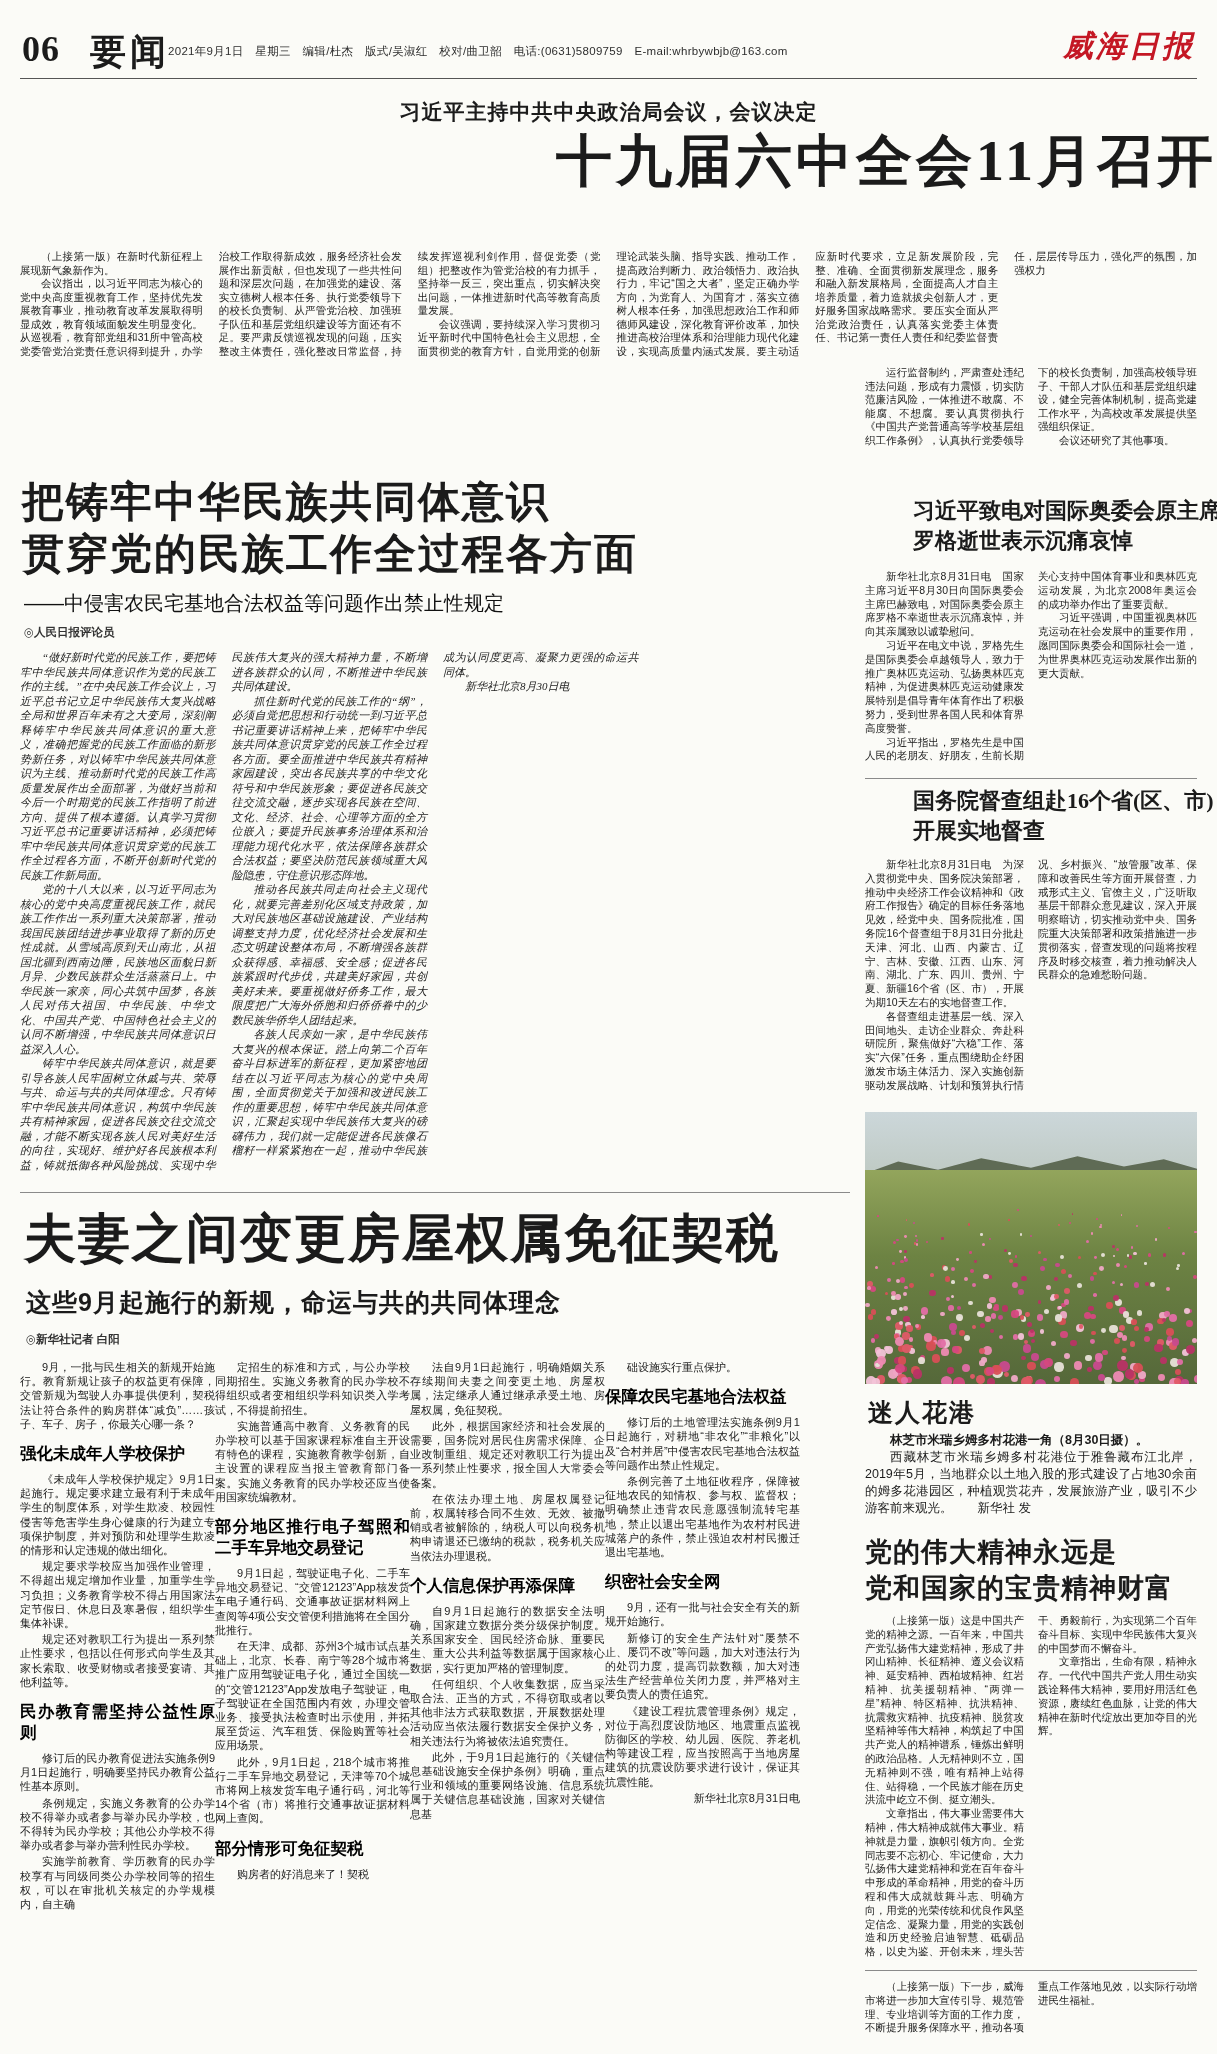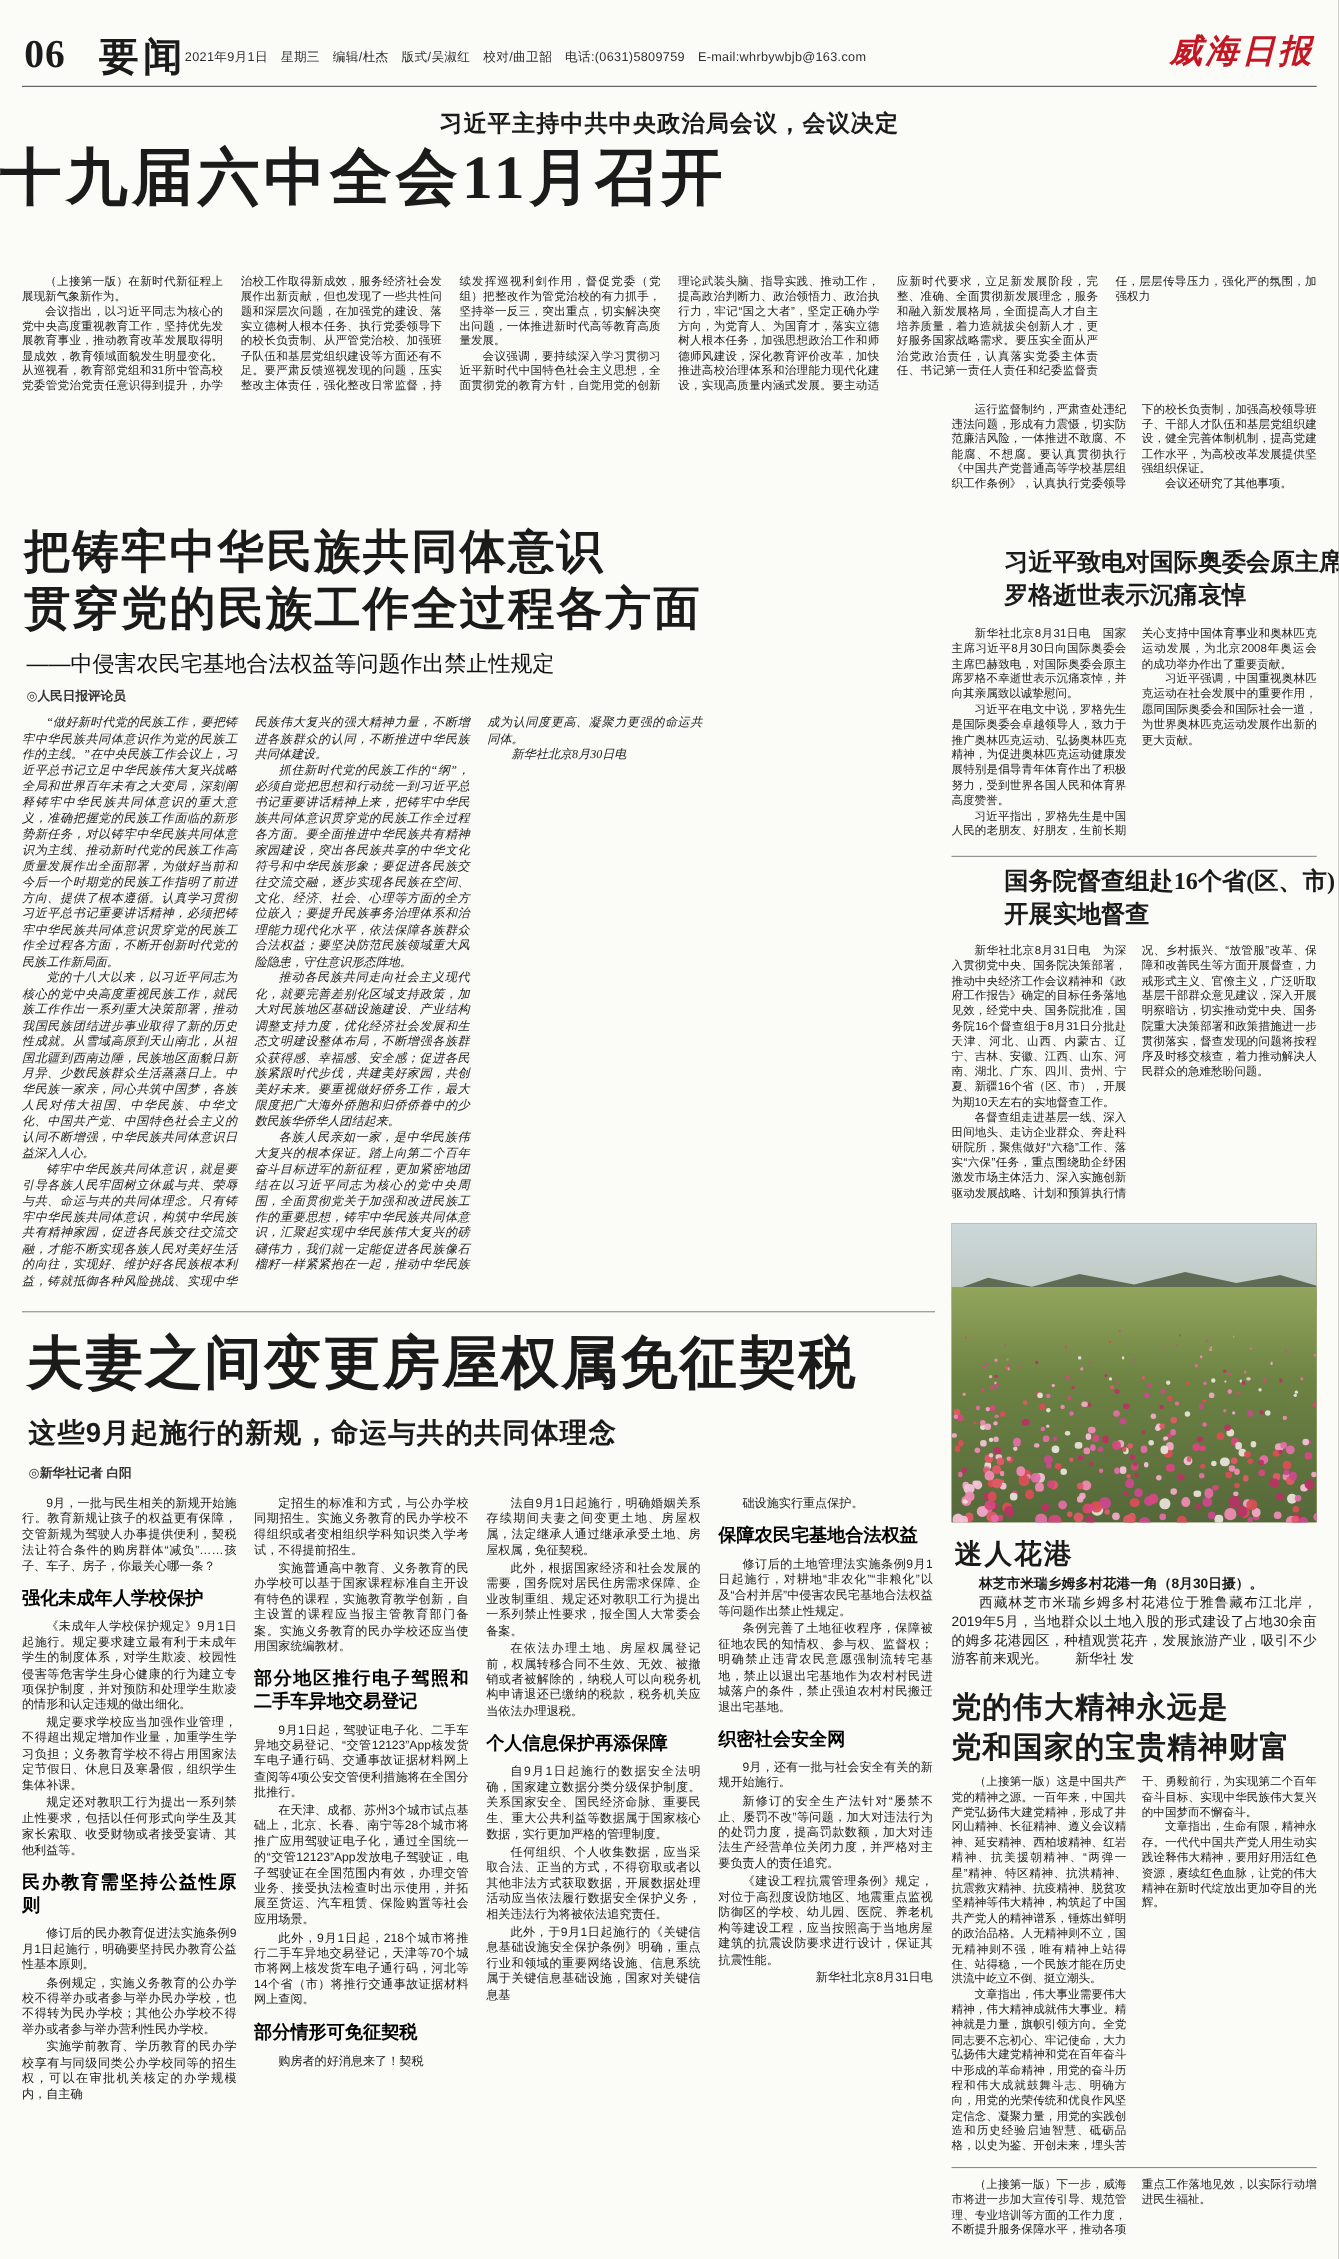--- a/index.html
+++ b/index.html
@@ -16,21 +16,21 @@
   .page-no { left:22px; top:28px; font-size:36px; font-weight:700; letter-spacing:1px; }
   .section-name { left:90px; top:28px; font-size:36px; font-weight:700; letter-spacing:4px; }
   .header-info { left:168px; top:44px; font-size:11.5px; color:#2e2e2e; letter-spacing:0.3px; }
   .paper-name { right:22px; top:26px; font-size:30px; font-weight:700; font-style:italic;
     color:#c41724; font-family:"Liberation Serif","DejaVu Serif",serif; letter-spacing:3px; }
   .rule { background:#8a8a8a; height:1px; }
   .rule-dark { background:#555; height:1px; }
 
   
   .lead-kicker { left:0; top:98px; width:100%; text-align:center; font-size:21px; font-weight:700; letter-spacing:1px; }
-  .lead-title { left:0; top:124px; width:100%; text-align:left; font-size:56px; font-weight:700; letter-spacing:4px; }
+  .lead-title { left:0; top:124px; width:100%; text-align:right; font-size:56px; font-weight:700; letter-spacing:4px; }
   .colbody { overflow:hidden; text-align:justify; column-fill:auto; color:#202020; }
   .colbody p { text-indent:2em; margin:0; }
   .lead-body { left:20px; top:250px; width:1177px; height:112px;
     column-count:6; column-gap:16px; font-size:10.5px; line-height:13.5px; }
   .lead-tail { left:865px; top:366px; width:332px; height:92px;
     column-count:2; column-gap:14px; font-size:10.5px; line-height:13.5px; }
 
   
   .ethnic-title { left:22px; top:476px; width:828px; font-size:42px; font-weight:700; line-height:52px; letter-spacing:2px; }
   .ethnic-subtitle { left:24px; top:590px; font-size:20px; font-weight:500; color:#111; }
@@ -67,21 +67,21 @@
   .spirit-title { left:865px; top:1534px; width:332px; font-size:27px; font-weight:700; line-height:36px; letter-spacing:1px; }
   .spirit-body { left:865px; top:1614px; width:332px; height:350px;
     column-count:2; column-gap:14px; font-size:10.5px; line-height:13.8px; }
   .continued-body { left:865px; top:1980px; width:332px; height:64px;
     column-count:2; column-gap:14px; font-size:10.5px; line-height:13.8px; }
 
   
   .rules-title { left:24px; top:1204px; width:826px; font-size:52px; font-weight:700; letter-spacing:2px; }
   .rules-subtitle { left:26px; top:1286px; font-size:25px; font-weight:600; letter-spacing:1px; }
   .rules-byline { left:26px; top:1332px; }
-  .rules-cols { left:20px; top:1360px; width:830px; height:684px; display:flex; gap:16px; }
+  .rules-cols { left:20px; top:1360px; width:830px; height:684px; display:flex; }
   .rcol { width:195px; overflow:hidden; font-size:11px; line-height:14.2px; text-align:justify; color:#202020; }
   .rcol p { text-indent:2em; margin:0 0 2px 0; }
   .rcol h3.subhead { font-size:16.5px; line-height:21px; font-weight:700; margin:12px 0 8px 0; color:#000;
     font-family:"Liberation Sans","DejaVu Sans",sans-serif; }
   .rcol p.dateline { text-align:right; text-indent:0; }
 </style>
 </head>
 <body>
 
 <div class="page">

